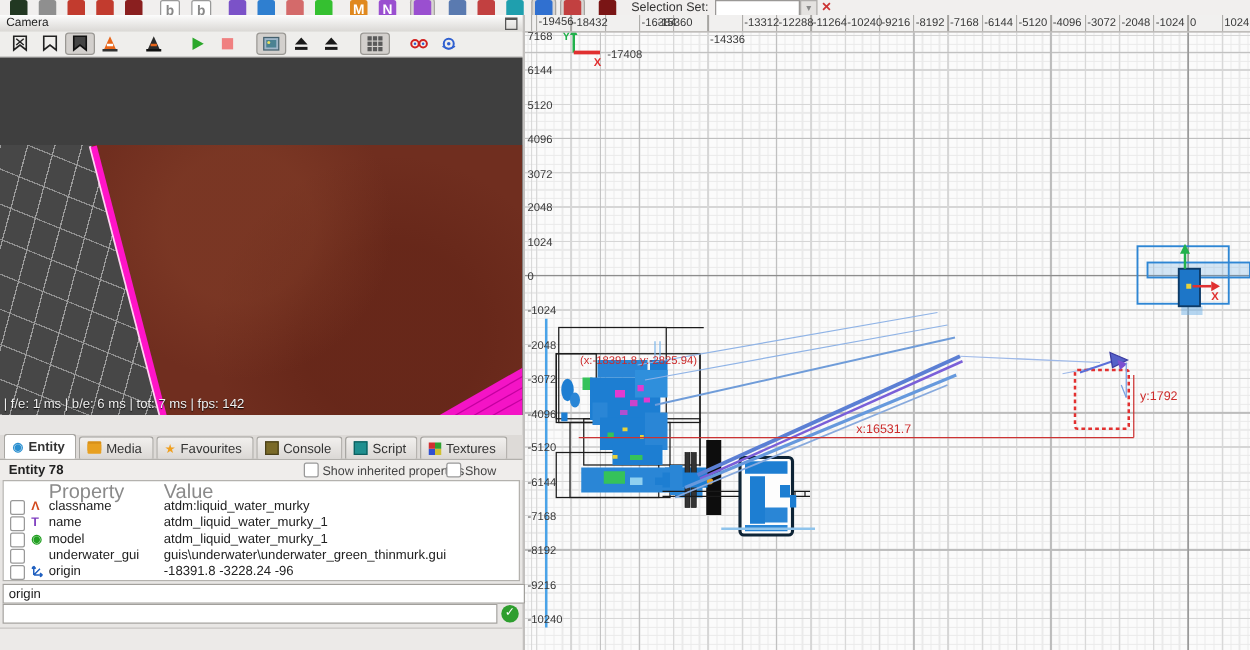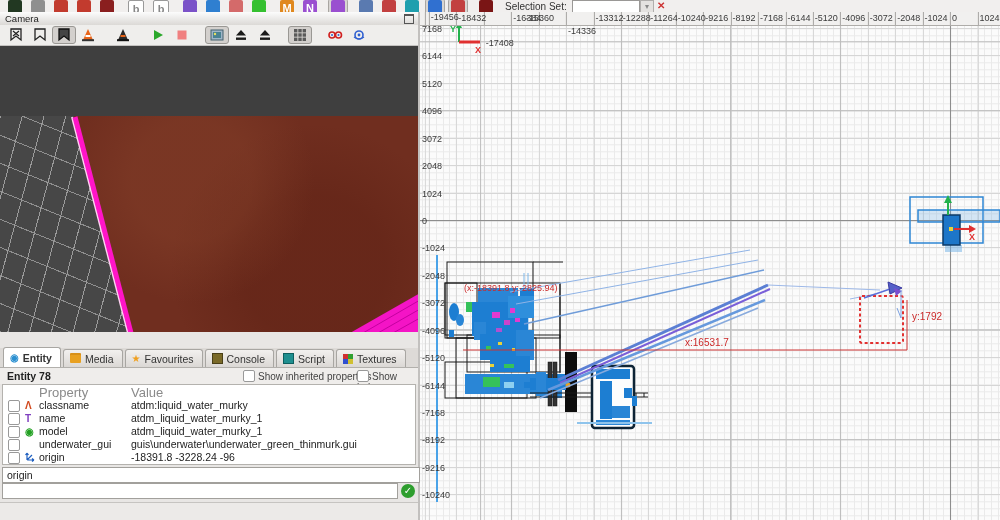--- a/index.html
+++ b/index.html
@@ -35,21 +35,21 @@
   #tabs{position:absolute;left:0;top:336px;width:418px;height:20px;background:#dddad7;border-bottom:1px solid #b2b0ac;display:flex;align-items:flex-end;padding-left:3px;box-sizing:border-box;}
   .tab{display:flex;align-items:center;gap:4px;font-size:10.5px;color:#333;border:1px solid #a8a6a2;border-bottom:none;border-radius:3px 3px 0 0;background:linear-gradient(#f2f0ee,#dbd8d5);padding:2px 8px 2px 6px;margin-right:2px;height:13px;}
   .tab.active{background:#fff;font-weight:bold;height:15px;}
   #entheader{position:absolute;left:0;top:356px;width:418px;height:16px;background:#efedeb;font-size:10.5px;color:#222;}
   #entname{position:absolute;left:7px;top:2px;font-weight:bold;}
   .hdr-chk{position:absolute;top:2px;font-size:10px;color:#444;}
   .chkbox{display:inline-block;width:10px;height:10px;background:#fff;border:1px solid #999;border-radius:2px;vertical-align:-2px;margin-right:3px;}
   
   #proptable{position:absolute;left:2px;top:372px;width:414px;height:81px;background:#fff;border:1px solid #b4b2ae;box-sizing:border-box;overflow:hidden;}
   .trow{position:relative;height:13px;font-size:10.5px;color:#222;}
-  .trow.head{color:#8a8a8a;font-size:13px;height:14px;}
+  .trow.head{color:#8a8a8a;font-size:16px;height:14px;}
   .tc-chk{position:absolute;left:5px;top:1px;}
   .tc-icon{position:absolute;left:22px;top:0px;width:11px;height:12px;font-size:10px;line-height:13px;font-weight:bold;}
   .tc-prop{position:absolute;left:36px;top:0;}
   .tc-val{position:absolute;left:128px;top:0;}
   
   #keybox{position:absolute;left:2px;top:455px;width:412px;height:13px;background:#fff;border:1px solid #a2a09c;font-size:10.5px;color:#222;padding:1px 0 0 4px;}
   #valbox{position:absolute;left:2px;top:471px;width:394px;height:14px;background:#fff;border:1px solid #a2a09c;}
   #okbtn{position:absolute;left:401px;top:472px;width:14px;height:14px;border-radius:50%;background:#2e9e2e;color:#fff;font-size:10px;text-align:center;line-height:14px;}
   #bottomstrip{position:absolute;left:0;top:490px;width:418px;height:18px;background:#eceae8;border-top:1px solid #c6c4c1;}
   
@@ -190,20 +190,21 @@
     <div id="wireC" class="wire"></div>
     <div id="brown"></div>
     <svg width="418" height="286" style="position:absolute;left:0;top:0">
       <line x1="72" y1="71" x2="128" y2="287" stroke="#ffd2f2" stroke-width="2"></line>
       <line x1="75" y1="71" x2="131" y2="287" stroke="#ff14c8" stroke-width="5"></line>
       <polygon points="350,287 420,247 420,287" fill="#f414c6"></polygon>
       <line x1="363" y1="287" x2="420" y2="254" stroke="#c400a0" stroke-width="1"></line>
       <line x1="378" y1="287" x2="420" y2="263" stroke="#c400a0" stroke-width="1"></line>
       <line x1="393" y1="287" x2="420" y2="272" stroke="#c400a0" stroke-width="1"></line>
     </svg>
+    <div id="vpstats">| f/e: 1 ms | b/e: 6 ms | tot: 7 ms | fps: 142</div>
   </div>
 
 
   <div id="tabs">
         <div class="tab active">
           <span style="color:#2a8fd0;font-size:10px">◉</span>
           <span>Entity</span>
         </div>
         <div class="tab">
           <span style="display:inline-block;width:11px;height:8px;background:#e8a020;border-radius:1px;box-shadow:-0px -2px 0 -0px #d89018"></span>

